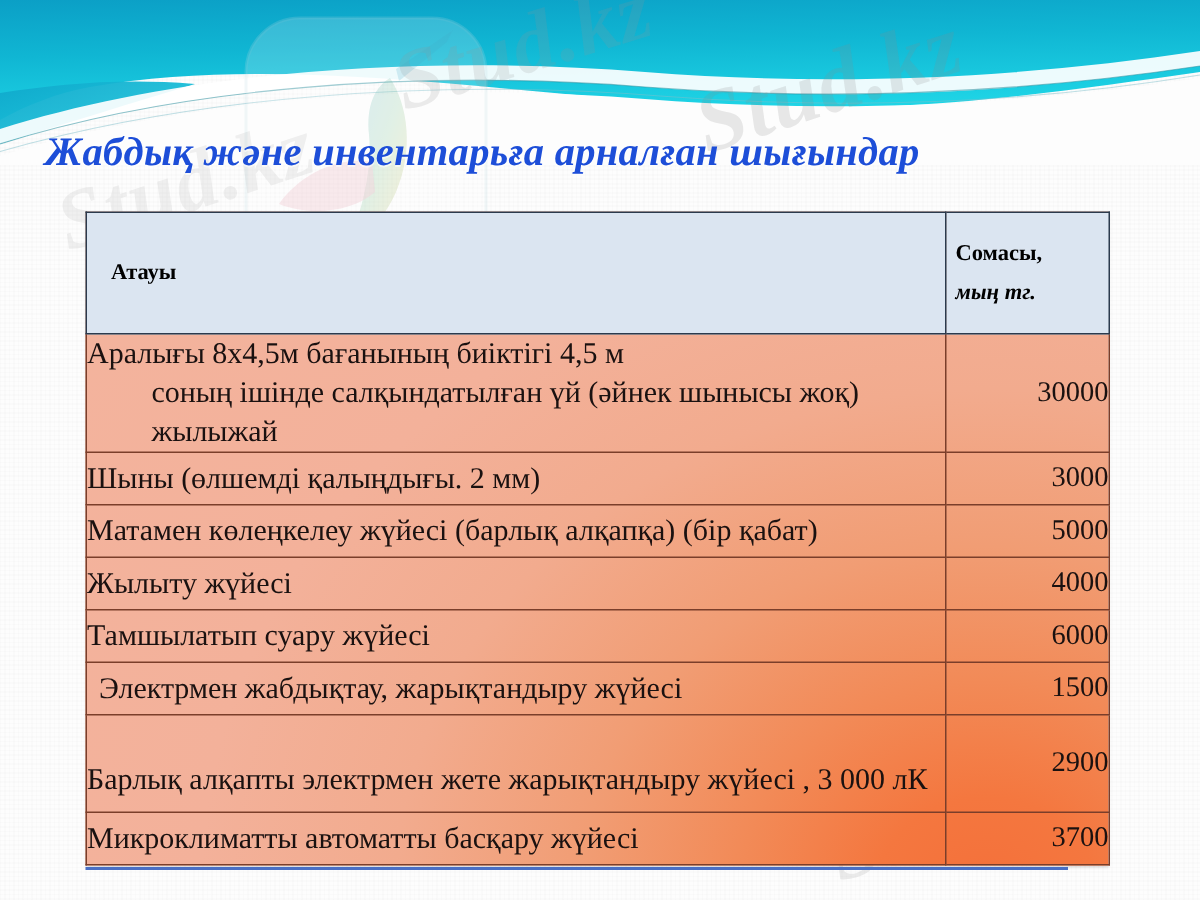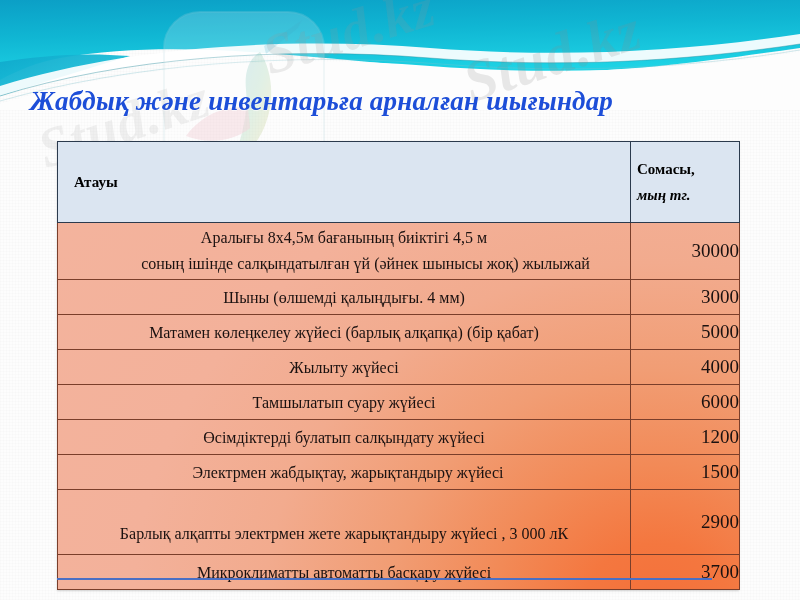--- a/index.html
+++ b/index.html
@@ -134,23 +134,23 @@
     padding: 6px 6px !important;
     height: 62px;
     line-height: 26px;
   }
   th.h-sum .l2 { display: block; font-style: italic; }
 
   col.c-name { width: 573px; }
   col.c-sum  { width: 109px; }
 
   td.c-label {
-    text-align: center;
+    text-align: left;
     padding: 6px 8px 6px 16px;
-    font-size: 16px;
+    font-size: 20px;
     line-height: 25px;
     color: #1a1110;
   }
   td.c-value {
     text-align: right;
     padding: 6px 12px 6px 6px;
     font-size: 19px;
     color: #1a1110;
   }
   td.c-value.top { vertical-align: top; padding-top: 8px; }
@@ -254,43 +254,39 @@
 
         <tr class="r-tall r-two">
           <td class="c-label">
             <span>Аралығы 8х4,5м  бағанының биіктігі 4,5 м</span>
             <span class="lbl-l2">соның ішінде  салқындатылған үй (әйнек шынысы жоқ) жылыжай</span>
           </td>
           <td class="c-value top">30000</td>
         </tr>
 
         <tr class="r-normal">
-          <td class="c-label">Шыны (өлшемді қалыңдығы. 4 мм)</td>
+          <td class="c-label">Шыны (өлшемді қалыңдығы. 2 мм)</td>
           <td class="c-value">3000</td>
         </tr>
 
         <tr class="r-normal">
           <td class="c-label">Матамен көлеңкелеу жүйесі (барлық алқапқа) (бір қабат)</td>
           <td class="c-value">5000</td>
         </tr>
 
         <tr class="r-normal">
           <td class="c-label">Жылыту жүйесі</td>
           <td class="c-value">4000</td>
         </tr>
 
         <tr class="r-normal">
           <td class="c-label">Тамшылатып суару жүйесі</td>
           <td class="c-value">6000</td>
         </tr>
 
-        <tr class="r-normal">
-          <td class="c-label">Өсімдіктерді булатып салқындату жүйесі</td>
-          <td class="c-value">1200</td>
-        </tr>
 
         <tr class="r-normal">
           <td class="c-label" style="padding-left:8px;">Электрмен жабдықтау, жарықтандыру жүйесі</td>
           <td class="c-value">1500</td>
         </tr>
 
         <tr class="r-tall">
           <td class="c-label" style="vertical-align:bottom; padding-bottom:8px;">Барлық алқапты электрмен жете жарықтандыру жүйесі , 3 000 лК</td>
           <td class="c-value top">2900</td>
         </tr>

